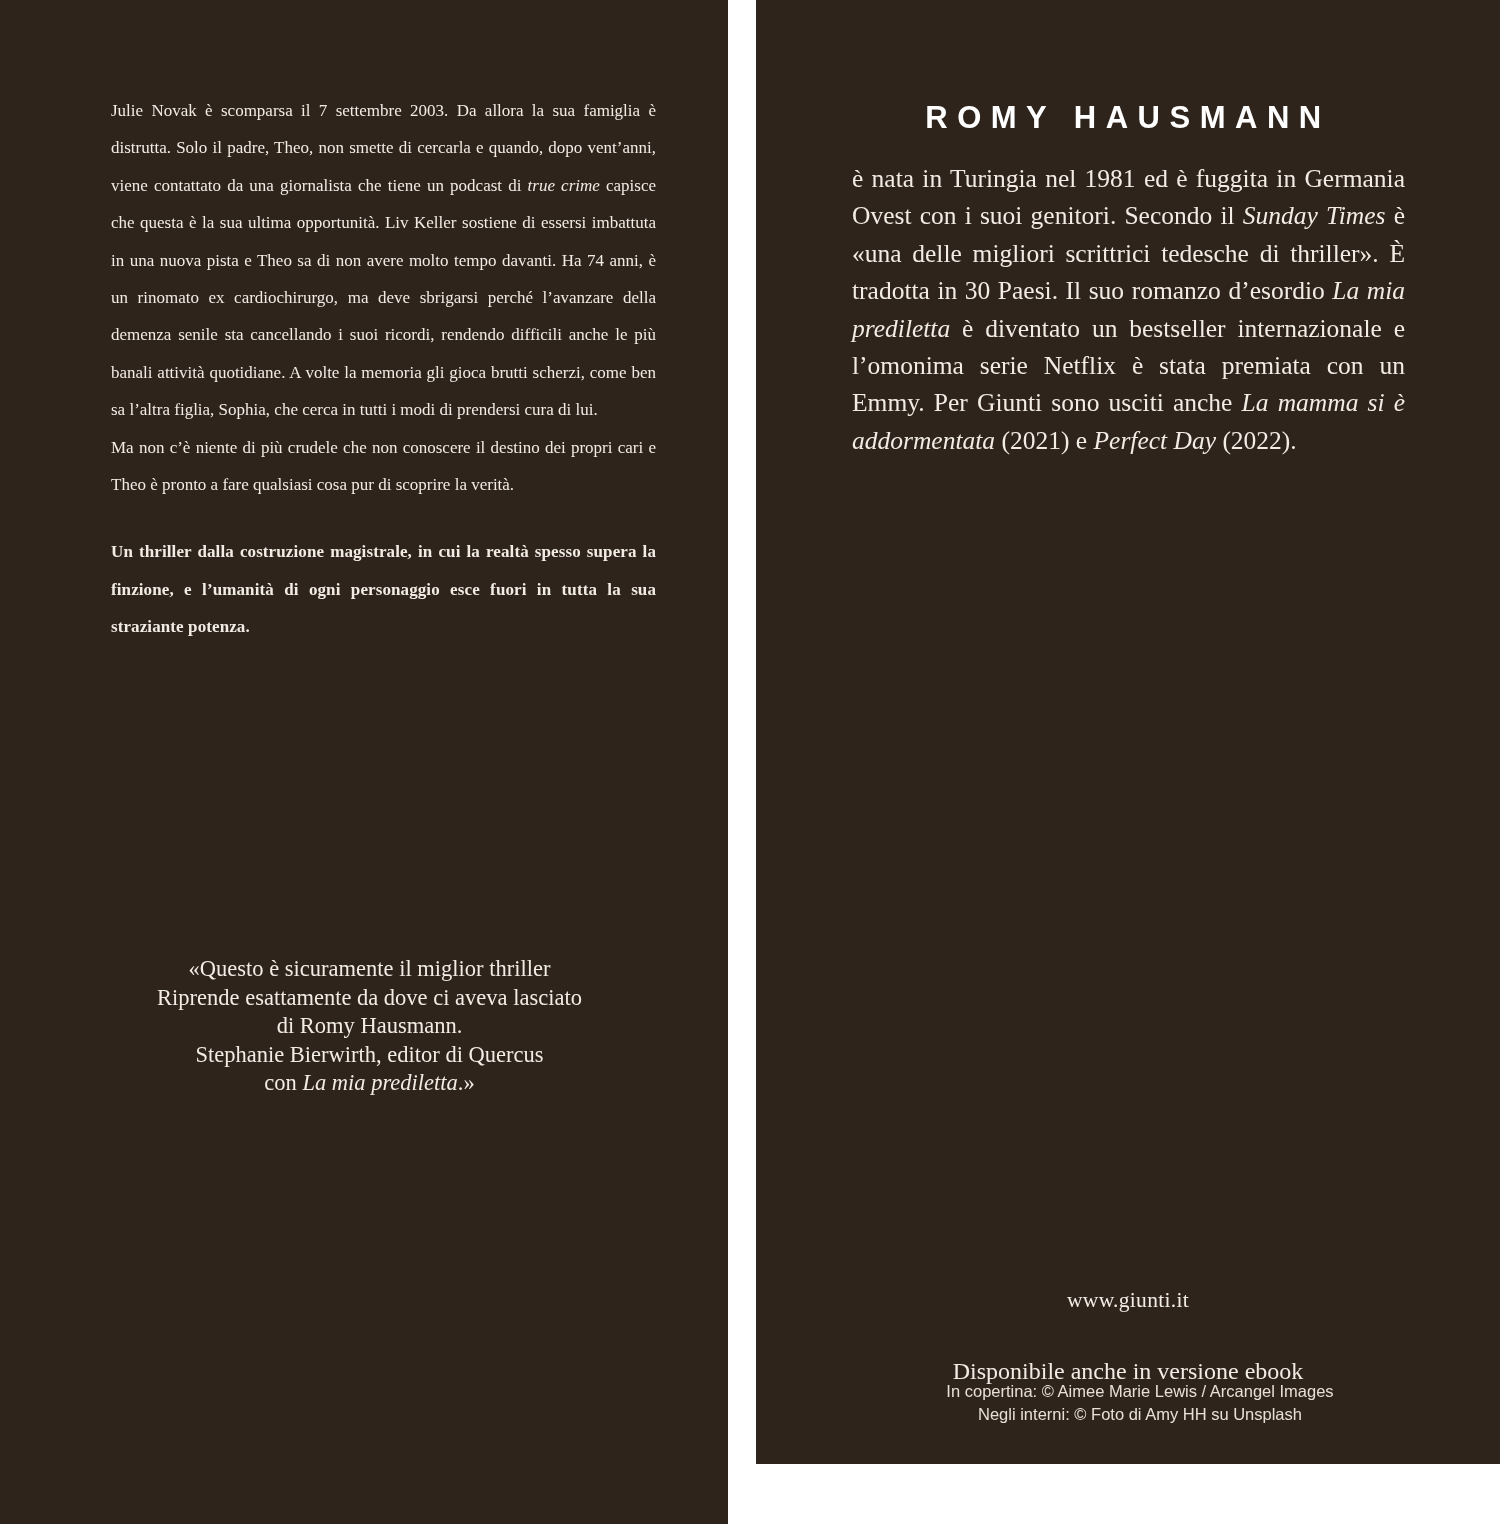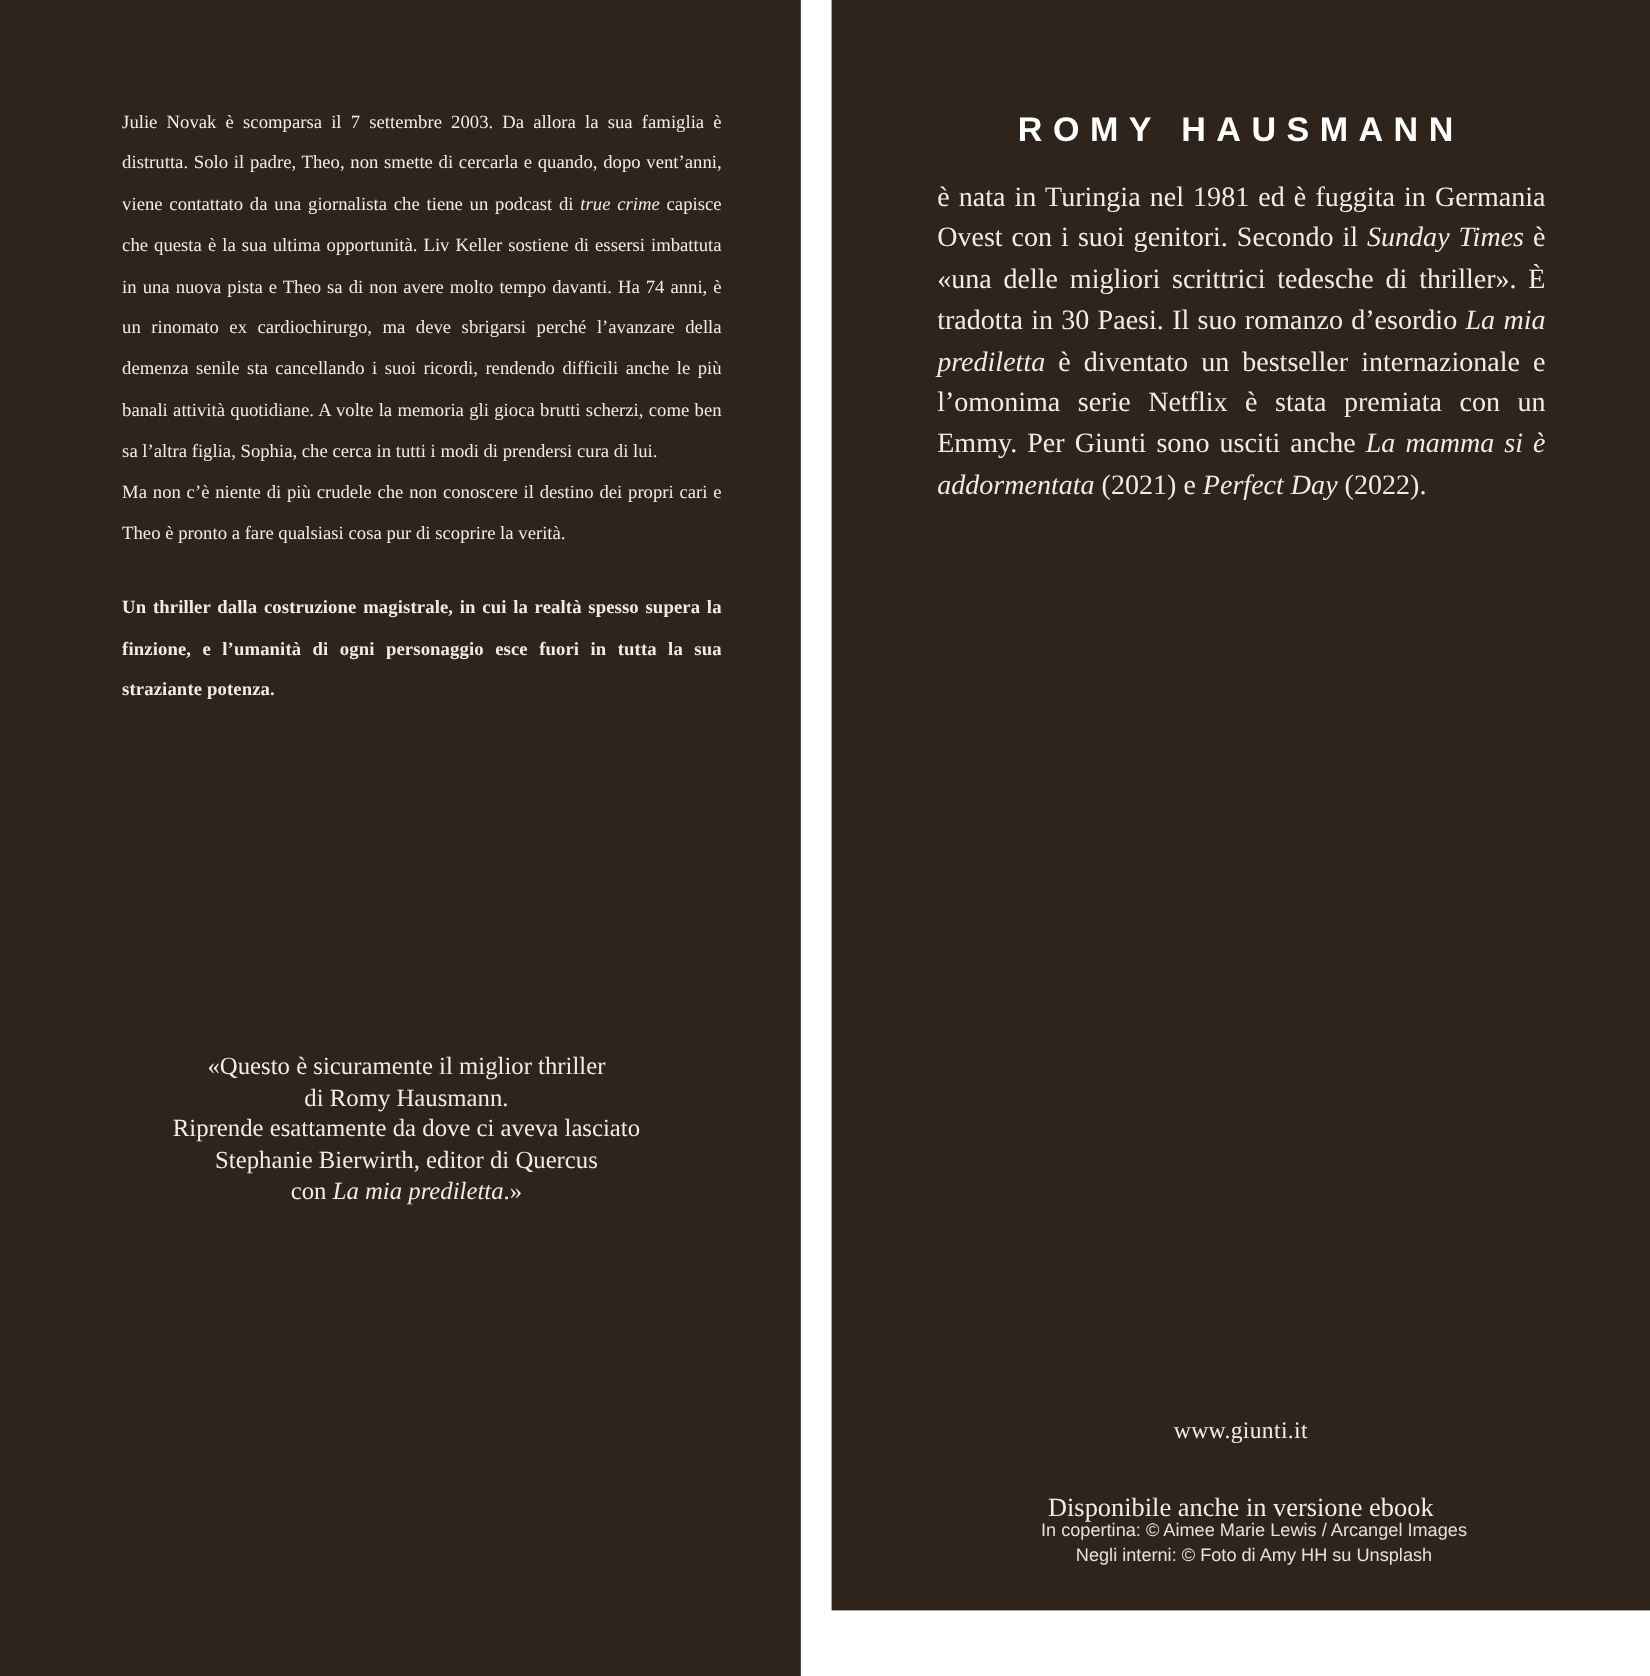--- a/index.html
+++ b/index.html
@@ -149,22 +149,22 @@
   <div class="panel panel-left">
 
     <div class="blurb">
       <p class="para-tight"><span>Julie Novak è scomparsa il 7 settembre 2003. Da allora la sua famiglia è distrutta. Solo il padre, Theo, non smette di cercarla e quando, dopo vent’anni, viene contattato da una giornalista che tiene un podcast di </span><em>true crime</em><span> capisce che questa è la sua ultima opportunità. Liv Keller sostiene di essersi imbattuta in una nuova pista e Theo sa di non avere molto tempo davanti. Ha 74 anni, è un rinomato ex cardiochirurgo, ma deve sbrigarsi perché l’avanzare della demenza senile sta cancellando i suoi ricordi, rendendo difficili anche le più banali attività quotidiane. A volte la memoria gli gioca brutti scherzi, come ben sa l’altra figlia, Sophia, che cerca in tutti i modi di prendersi cura di lui.</span></p>
       <p class="para-tight">Ma non c’è niente di più crudele che non conoscere il destino dei propri cari e Theo è pronto a fare qualsiasi cosa pur di scoprire la verità.</p>
       <p class="bold-para">Un thriller dalla costruzione magistrale, in cui la realtà spesso supera la finzione, e l’umanità di ogni personaggio esce fuori in tutta la sua straziante potenza.</p>
     </div>
 
     <div class="quote-block">
       <p>«Questo è sicuramente il miglior thriller</p>
+      <p>Riprende esattamente da dove ci aveva lasciato</p>
       <p>di Romy Hausmann.</p>
-      <p>Riprende esattamente da dove ci aveva lasciato</p>
       <p>Stephanie Bierwirth, editor di Quercus</p>
       <p><span>con </span><em>La mia prediletta</em><span>.»</span></p>
     </div>
 
   </div>
 
   <div class="gutter"></div>
 
   <div class="panel panel-right">
 

